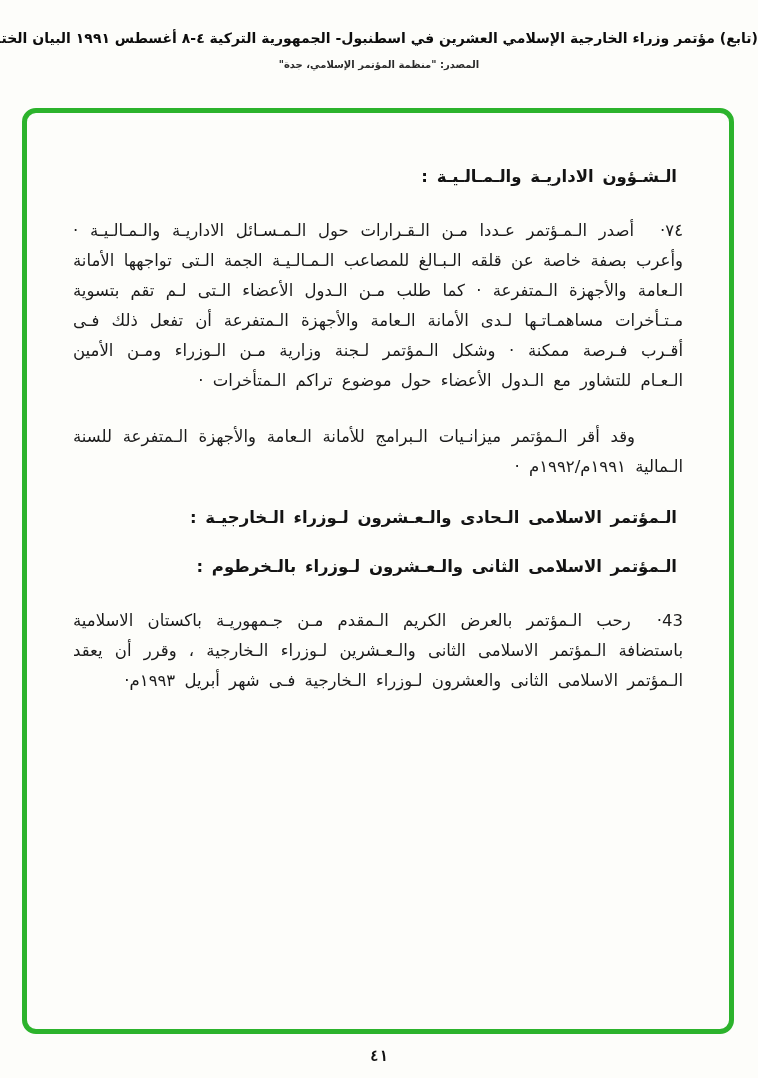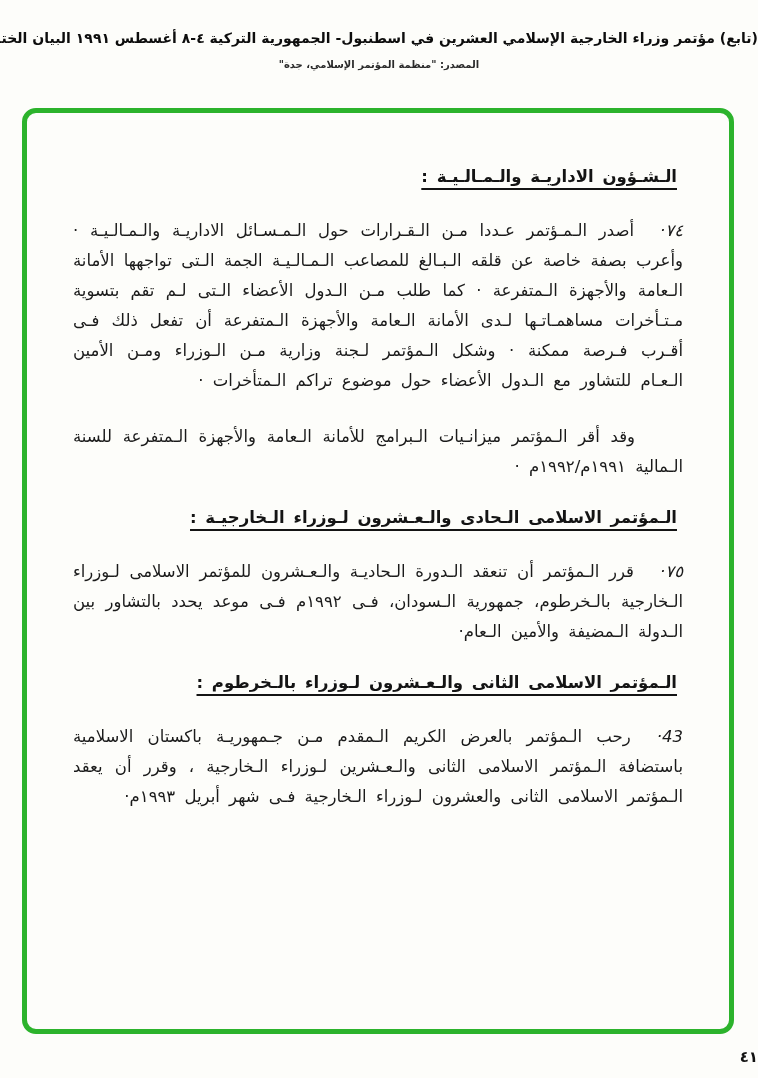--- a/index.html
+++ b/index.html
@@ -40,41 +40,41 @@
     background:transparent;
   }
   .sec-heading {
     font-size:16.5px;
     font-weight:bold;
     color:#141414;
     margin:12px 6px 30px 0;
     word-spacing:3px;
   }
   .sec-heading .u {
-    text-decoration:underline;
     text-underline-offset:6px;
     text-decoration-thickness:1.5px;
   }
   .para {
     font-size:16.5px;
     line-height:30px;
     text-align:justify;
     word-spacing:4px;
     color:#1a1a1a;
     margin-bottom:26px;
   }
-  .para.numbered .para-num { margin-left:26px;font-style:italic; }
+  .para.numbered .para-num { margin-left:26px; }
   .para.indent { text-indent:48px; }
   .gap-before { margin-top:8px; }
   .page-footer {
     position:absolute;
     bottom:12px;
     left:0;
     width:100%;
-    text-align:right;
+    text-align:center;
+    font-family:Liberation Mono, monospace;
   }
   .page-num { font-size:15px; font-weight:bold; color:#111; }
 </style>
 </head>
 <body>
 
 <div class="sheet">
 
   <header class="page-header">
     <div class="header-title">(تابع) مؤتمر وزراء الخارجية الإسلامي العشرين في اسطنبول- الجمهورية التركية ٤-٨ أغسطس ١٩٩١ البيان الختامي</div>
@@ -92,23 +92,20 @@
     </p>
 
     <p class="para indent">
       <span>وقد أقر الـمؤتمر ميزانـيات الـبرامج للأمانة الـعامة والأجهزة الـمتفرعة للسنة الـمالية ١٩٩١م/١٩٩٢م ·</span>
     </p>
 
     <h2 class="sec-heading gap-before">
       <span class="u">الـمؤتمر الاسلامى الـحادى والـعـشرون لـوزراء الـخارجيـة :</span>
     </h2>
 
-    <p class="para numbered">
-      <span class="para-num">٧٥·</span><span>قرر الـمؤتمر أن تنعقد الـدورة الـحاديـة والـعـشرون للمؤتمر الاسلامى لـوزراء الـخارجية بالـخرطوم، جمهورية الـسودان، فـى ١٩٩٢م فـى موعد يحدد بالتشاور بين الـدولة الـمضيفة والأمين الـعام·</span>
-    </p>
 
     <h2 class="sec-heading gap-before">
       <span class="u">الـمؤتمر الاسلامى الثانى والـعـشرون لـوزراء بالـخرطوم :</span>
     </h2>
 
     <p class="para numbered">
       <span class="para-num">43·</span><span>رحب الـمؤتمر بالعرض الكريم الـمقدم مـن جـمهوريـة باكستان الاسلامية باستضافة الـمؤتمر الاسلامى الثانى والـعـشرين لـوزراء الـخارجية ، وقرر أن يعقد الـمؤتمر الاسلامى الثانى والعشرون لـوزراء الـخارجية فـى شهر أبريل ١٩٩٣م·</span>
     </p>
 
   </main>

